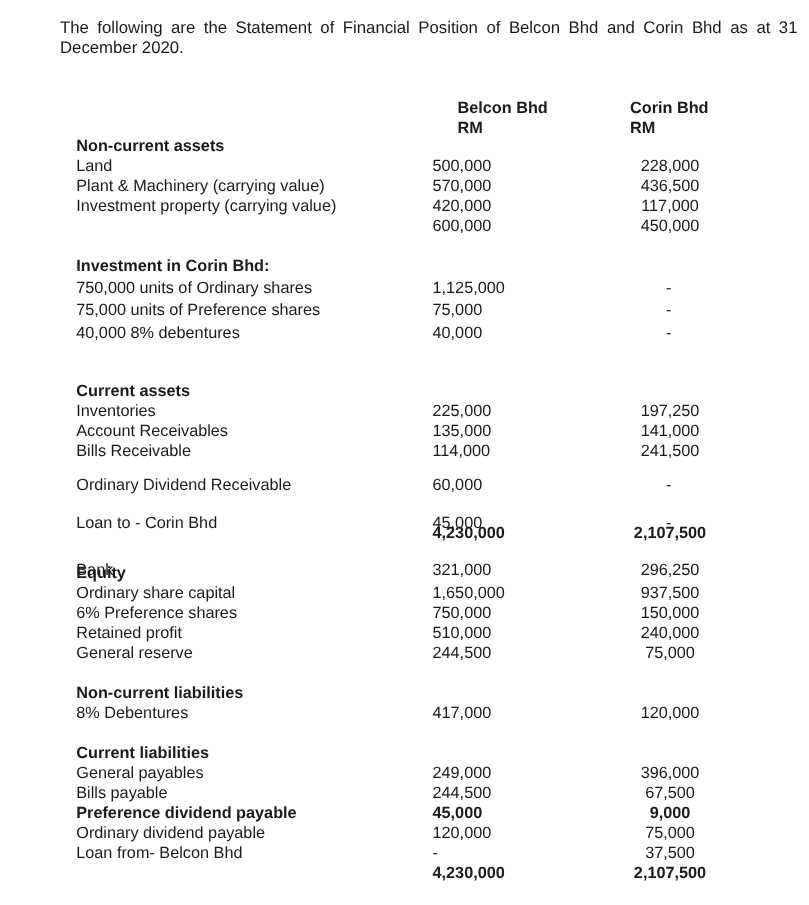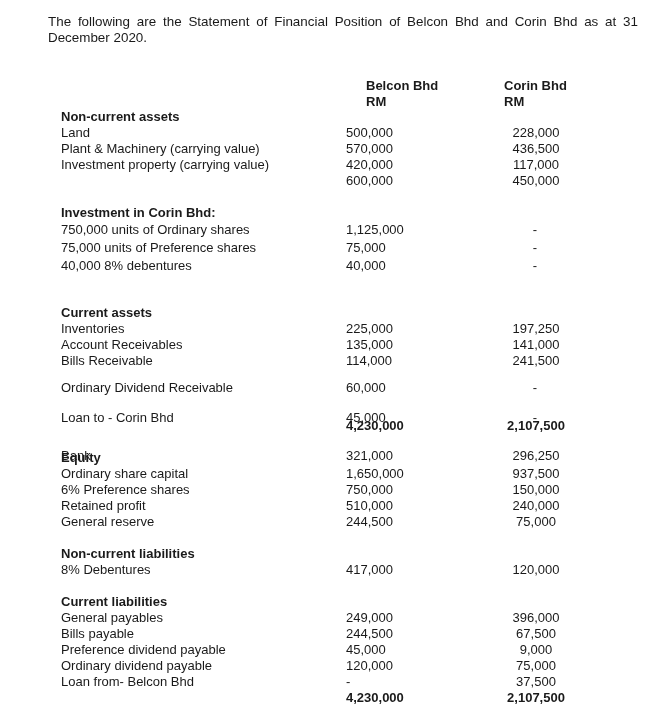--- a/index.html
+++ b/index.html
@@ -158,21 +158,21 @@
     <div class="row item" style="top: 610px;">
       <span class="label">General payables</span>
       <span class="v1">249,000</span>
       <span class="v2">396,000</span>
     </div>
     <div class="row item" style="top: 626px;">
       <span class="label">Bills payable</span>
       <span class="v1">244,500</span>
       <span class="v2">67,500</span>
     </div>
-    <div class="row item" style="top: 642px;">
+    <div class="row item" style="top: 642px; font-weight: bold;">
       <span class="label">Preference dividend payable</span>
       <span class="v1">45,000</span>
       <span class="v2">9,000</span>
     </div>
     <div class="row item" style="top: 658px;">
       <span class="label">Ordinary dividend payable</span>
       <span class="v1">120,000</span>
       <span class="v2">75,000</span>
     </div>
     <div class="row item" style="top: 674px;">

